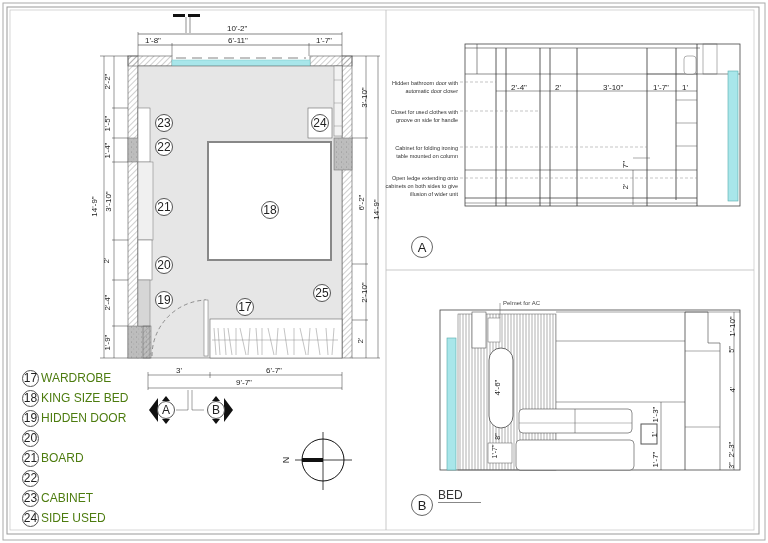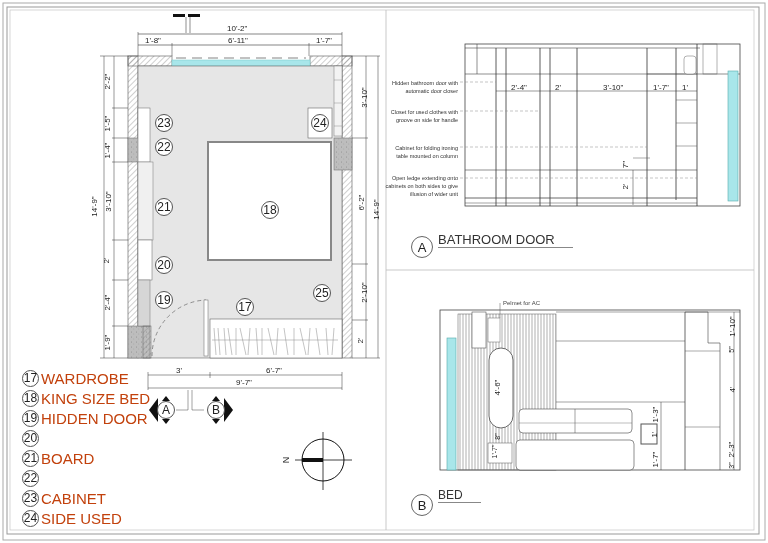--- a/index.html
+++ b/index.html
@@ -4,21 +4,21 @@
 <style>
   html,body{margin:0;padding:0;background:#fff;}
   body{width:768px;height:543px;position:relative;overflow:hidden;font-family:"Liberation Sans",sans-serif;color:#222;}
   .sheet{position:absolute;left:0;top:0;width:768px;height:543px;}
   .lbl{position:absolute;font-family:"Liberation Sans",sans-serif;white-space:nowrap;}
   .dim{font-size:8px;color:#222;}
   .vdim{font-size:8px;color:#222;transform:rotate(-90deg);transform-origin:center center;}
   .legend{position:absolute;left:22px;top:368px;}
   .legend-row{display:flex;align-items:center;height:20px;}
   .legend-num{width:17px;height:17px;border:1px solid #555;border-radius:50%;display:flex;align-items:center;justify-content:center;font-size:12px;margin-right:2px;box-sizing:border-box;}
-  .legend-text{font-size:15px;color:#c2410c;}
+  .legend-text{font-size:12px;color:#4d7c0f;}
   .tag{position:absolute;width:18px;height:18px;border:1px solid #555;border-radius:50%;display:flex;align-items:center;justify-content:center;font-size:12px;background:#fff;box-sizing:border-box;}
   .note{position:absolute;font-size:5.5px;color:#333;text-align:right;line-height:8px;width:75px;}
   .title-circle{position:absolute;width:22px;height:22px;border:1px solid #666;border-radius:50%;display:flex;align-items:center;justify-content:center;font-size:13px;background:#fff;box-sizing:border-box;}
   .title-text{position:absolute;font-size:13px;color:#333;border-bottom:1px solid #888;padding-right:18px;}
 </style>
 </head>
 <body>
 
 <div class="sheet">
   <svg width="768" height="543" viewBox="0 0 768 543" style="position:absolute;left:0;top:0;">
@@ -293,21 +293,20 @@
 
   <span class="lbl dim" style="left:511px;top:83px;">2'-4"</span>
   <span class="lbl dim" style="left:555px;top:83px;">2'</span>
   <span class="lbl dim" style="left:603px;top:83px;">3'-10"</span>
   <span class="lbl dim" style="left:653px;top:83px;">1'-7"</span>
   <span class="lbl dim" style="left:682px;top:83px;">1'</span>
   <span class="lbl vdim" style="left:622px;top:160px;">7"</span>
   <span class="lbl vdim" style="left:623px;top:182px;">2'</span>
 
   <div class="title-circle" style="left:411px;top:236px;">A</div>
-  <span class="lbl title-text" style="left:438px;top:232px;">BATHROOM DOOR</span>
 
   <span class="lbl" style="left:503px;top:300px;font-size:6px;color:#444;">Pelmet for AC</span>
   <span class="lbl vdim" style="left:490px;top:383px;">4'-6"</span>
   <span class="lbl vdim" style="left:494px;top:433px;font-size:7px;">8"</span>
   <span class="lbl vdim" style="left:488px;top:448px;font-size:7px;">1'-7"</span>
 
   <span class="lbl vdim" style="left:648px;top:410px;">1'-3"</span>
   <span class="lbl vdim" style="left:652px;top:430px;">1'</span>
   <span class="lbl vdim" style="left:648px;top:455px;">1'-7"</span>
 

